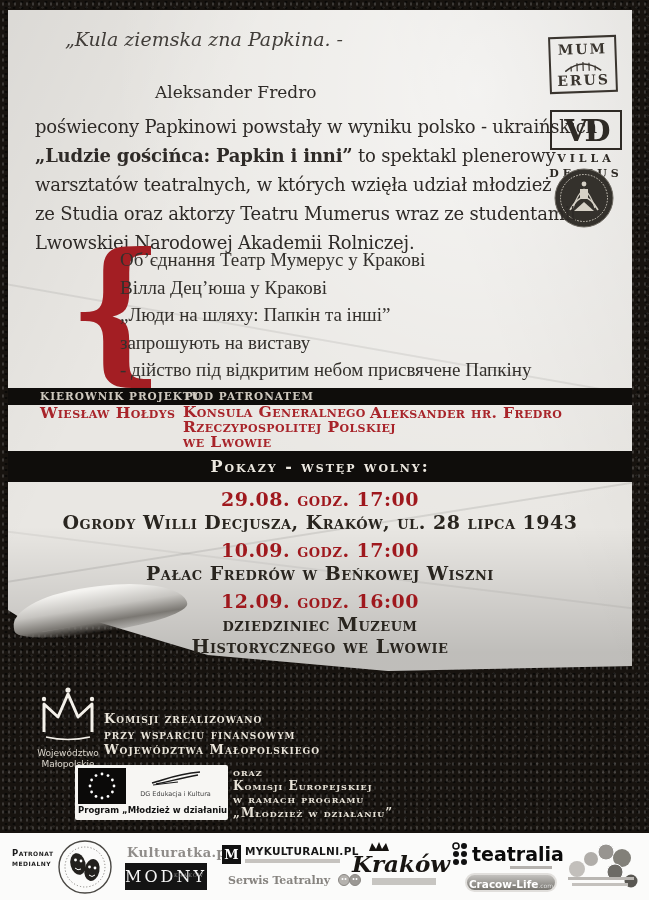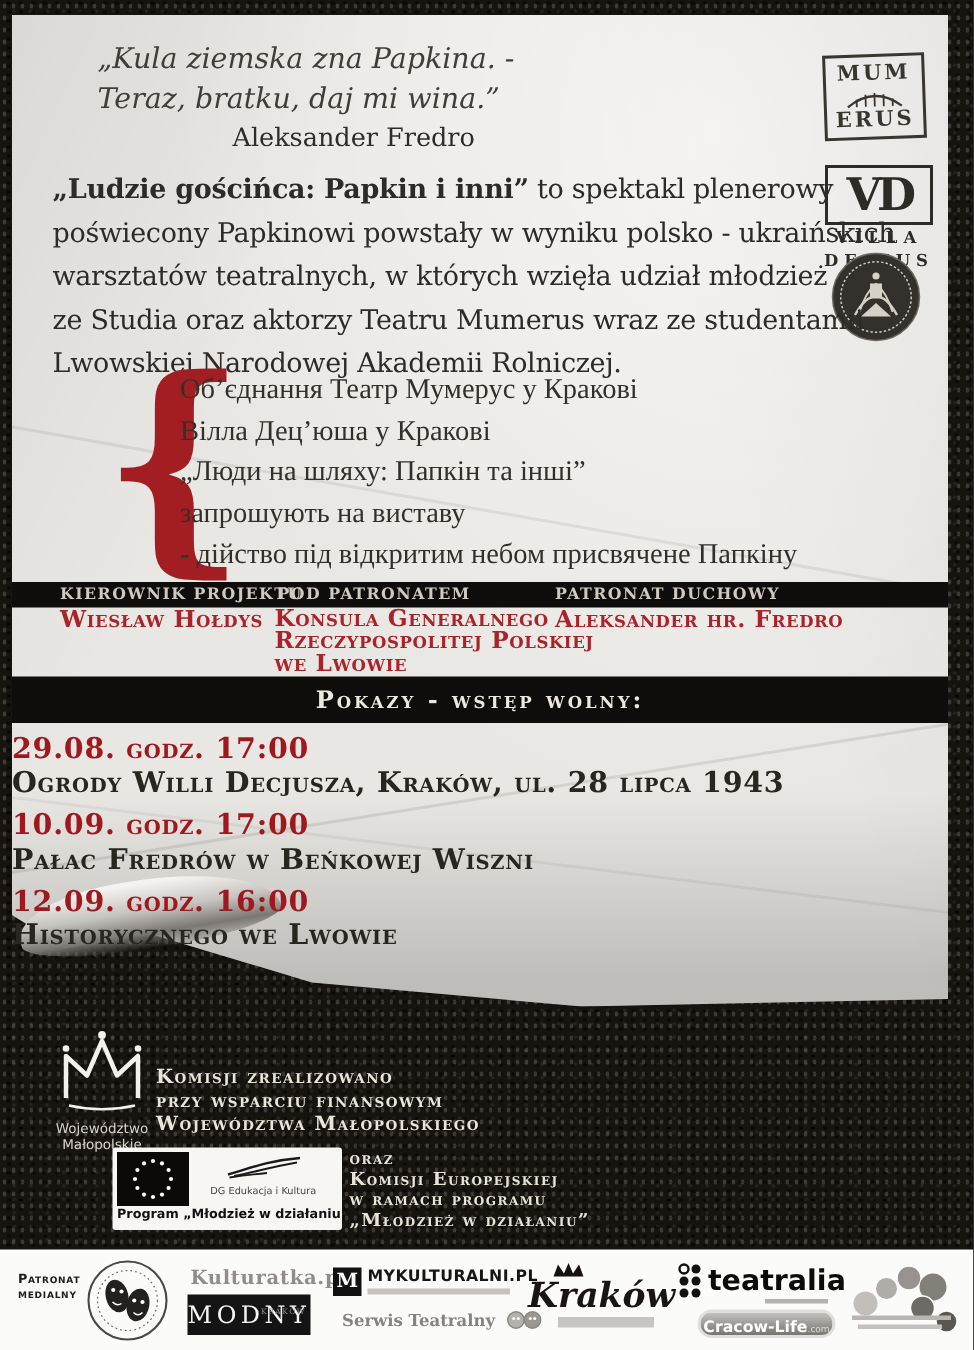--- a/index.html
+++ b/index.html
@@ -76,21 +76,21 @@
   .credit-name{ position:absolute; font-size:15.5px; line-height:15.5px; font-weight:bold;
                 font-variant:small-caps; color:#a8242a; white-space:nowrap; letter-spacing:.4px;}
   .cn1{ left:40px; top:405px; }
   .cn2a{ left:183px; top:404px; } .cn2b{ left:183px; top:419px; } .cn2c{ left:183px; top:434px; }
   .cn3{ left:370px; top:405px; }
   .bar2{ top:451px; height:31px; text-align:center;}
   .bar2-text{ font-size:16px; line-height:31px; letter-spacing:2px; color:#ece8e0;
               font-variant:small-caps; font-weight:bold;}
 
   
-  .shows{ position:absolute; left:8px; top:482px; width:624px; text-align:left;
+  .shows{ position:absolute; left:8px; top:482px; width:624px; text-align:center;
           font-variant:small-caps; }
   .show-date{ font-size:19px; line-height:22px; font-weight:bold; color:#9f181d; letter-spacing:.5px;}
   .show-venue{ font-size:19px; line-height:22px; font-weight:bold; color:#29251f; letter-spacing:.5px;}
   .mt6{ margin-top:6px; } .mt1{ margin-top:1px; }
 
   
   .malopolska-icon{ position:absolute; left:32px; top:684px; }
   .malopolska-caption{ position:absolute; left:18px; top:748px; width:100px; text-align:center;
         font-size:9px; line-height:10.5px; color:#d9d4ca; font-family:"DejaVu Sans",sans-serif;}
   .projekt{ position:absolute; left:104px; top:711px; font-variant:small-caps; font-weight:bold;
@@ -148,21 +148,20 @@
 
   <div class="paper">
     <div class="crease c1"></div>
     <div class="crease c2"></div>
     <div class="crease c3"></div>
   </div>
   <div class="curl"></div>
 
   <div class="quote">
     <div>„Kula ziemska zna Papkina. -</div>
-    <div>Teraz, bratku, daj mi wina.”</div>
   </div>
   <div class="quote-author">Aleksander Fredro</div>
 
   <div class="mumerus">
     <div>MUM</div>
     <svg width="44" height="15" viewBox="0 0 44 15">
       <path d="M4 14 Q22 0 40 14" fill="none" stroke="#3a352f" stroke-width="1.5"></path>
       <path d="M10 14 V9 M16 14 V6 M22 14 V5 M28 14 V6 M34 14 V9" stroke="#3a352f" stroke-width="1.2"></path>
     </svg>
     <div>ERUS</div>
@@ -178,57 +177,57 @@
     <circle cx="31" cy="31" r="29" fill="#34312c" stroke="#6b675f" stroke-width="1"></circle>
     <circle cx="31" cy="31" r="23.5" fill="none" stroke="#cfcabf" stroke-width="1" stroke-dasharray="1.6 1.4"></circle>
     <path d="M17 43 Q31 18 45 43" fill="none" stroke="#d6d1c6" stroke-width="1.6"></path>
     <path d="M20 41 Q24 28 31 22 M42 41 Q38 28 31 22" fill="none" stroke="#d6d1c6" stroke-width="1.2"></path>
     <rect x="27" y="22" width="8" height="10" fill="#d6d1c6"></rect>
     <path d="M21 44 L41 44 L31 35 Z" fill="#d6d1c6"></path>
     <circle cx="31" cy="17" r="2.4" fill="#d6d1c6"></circle>
   </svg>
 
   <div class="intro">
+    <div>poświecony Papkinowi powstały w wyniku polsko - ukraińskich</div>
     <div><b>„Ludzie gościńca: Papkin i inni”</b><span> to spektakl plenerowy</span></div>
-    <div>poświecony Papkinowi powstały w wyniku polsko - ukraińskich</div>
     <div>warsztatów teatralnych, w których wzięła udział młodzież</div>
     <div>ze Studia oraz aktorzy Teatru Mumerus wraz ze studentamii</div>
     <div>Lwowskiej Narodowej Akademii Rolniczej.</div>
   </div>
 
   <div class="brace">{</div>
   <div class="invitation">
     <div>Об’єднання Театр Мумерус у Кракові</div>
     <div>Вілла Дец’юша у Кракові</div>
     <div>„Люди на шляху: Папкін та інші”</div>
     <div>запрошують на виставу</div>
     <div>- дійство під відкритим небом присвячене Папкіну</div>
   </div>
 
   <div class="bar bar1">
     <div class="bar-label bl1">KIEROWNIK PROJEKTU</div>
     <div class="bar-label bl2">POD PATRONATEM</div>
-    <div class="bar-label bl3">PATRONAT DUCHOWY</div>
   </div>
   <div class="credit-name cn1">Wiesław Hołdys</div>
   <div class="credit-name cn2a">Konsula Generalnego</div>
   <div class="credit-name cn2b">Rzeczypospolitej Polskiej</div>
   <div class="credit-name cn2c">we Lwowie</div>
   <div class="credit-name cn3">Aleksander hr. Fredro</div>
 
   <div class="bar bar2">
     <span class="bar2-text">Pokazy - wstęp wolny:</span>
   </div>
 
   <div class="shows">
     <div class="show-date mt6">29.08. godz. 17:00</div>
     <div class="show-venue mt1">Ogrody Willi Decjusza, Kraków, ul. 28 lipca 1943</div>
     <div class="show-date mt6">10.09. godz. 17:00</div>
     <div class="show-venue mt1">Pałac Fredrów w Beńkowej Wiszni</div>
     <div class="show-date mt6">12.09. godz. 16:00</div>
+    <div class="show-venue mt1">dziedziniec Muzeum</div>
     <div class="show-venue">Historycznego we Lwowie</div>
   </div>
 
   <svg class="malopolska-icon" width="72" height="58" viewBox="0 0 72 58">
     <path d="M12 48 L12 20 L26 33 L36 10 L46 33 L60 20 L60 48" fill="none" stroke="#f4f1ea" stroke-width="3" stroke-linejoin="round"></path>
     <circle cx="36" cy="6" r="2.6" fill="#f4f1ea"></circle>
     <circle cx="12" cy="15" r="2.2" fill="#f4f1ea"></circle>
     <circle cx="60" cy="15" r="2.2" fill="#f4f1ea"></circle>
     <path d="M14 53 Q36 58 58 53" fill="none" stroke="#f4f1ea" stroke-width="1.6"></path>
   </svg>

